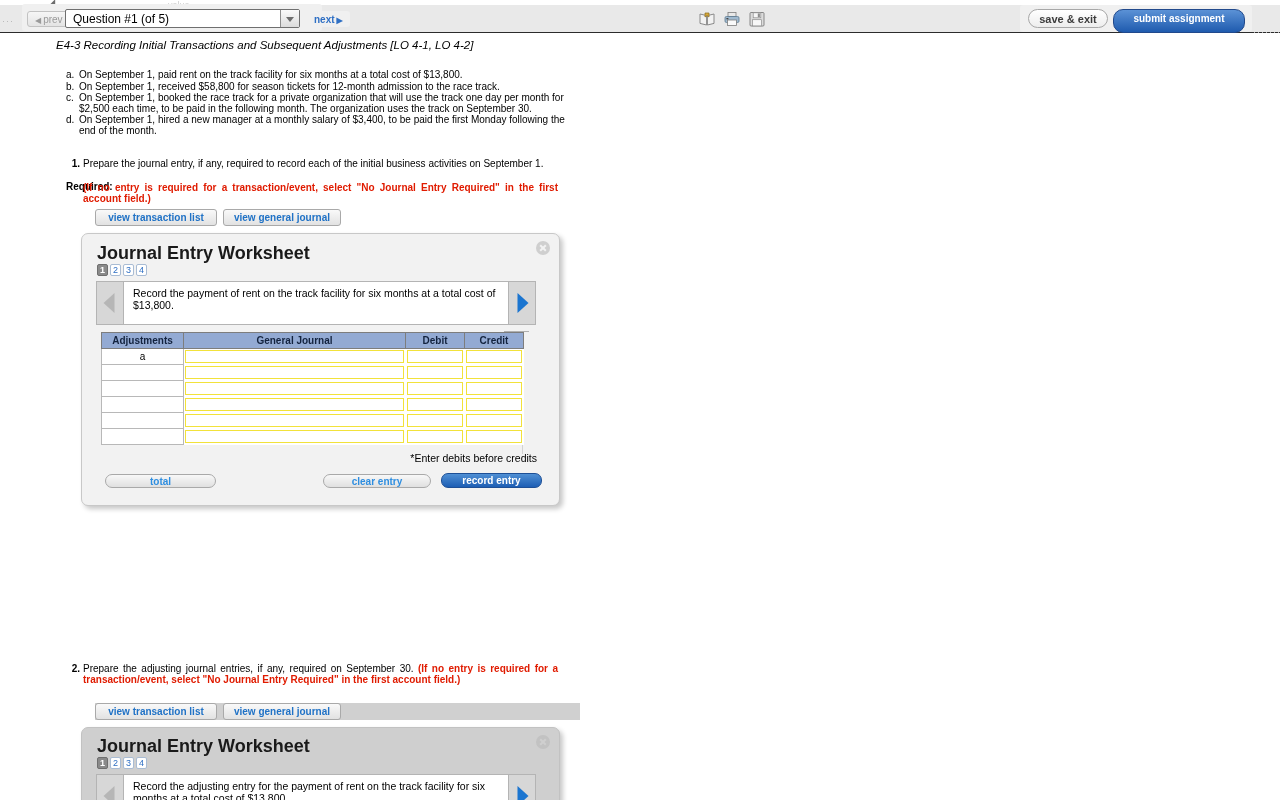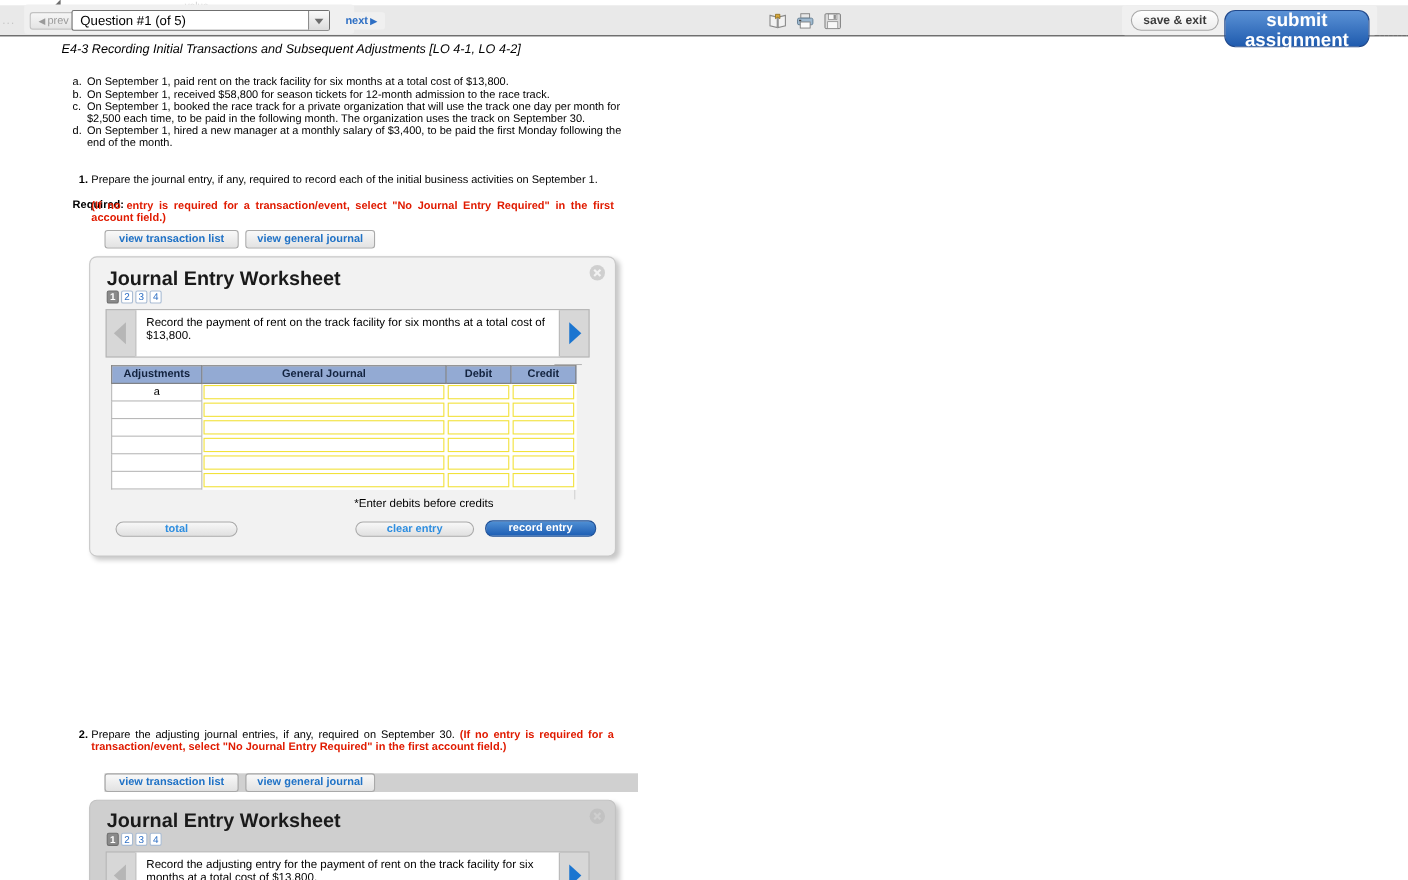--- a/index.html
+++ b/index.html
@@ -81,24 +81,24 @@
     background: #f0f0f0; border-radius: 3px;
   }
   .btn-saveexit {
     position: absolute; left: 1028px; top: 9px; width: 80px; height: 19px;
     background: linear-gradient(#ffffff, #ededed);
     border: 1px solid #a7a7a7; border-radius: 10px;
     font-size: 11px; font-weight: bold; color: #3c3c3c;
     line-height: 18px; text-align: center; box-sizing: border-box; cursor: pointer;
   }
   .btn-submit {
-    position: absolute; left: 1113px; top: 9px; width: 132px; height: 34px;
+    position: absolute; left: 1113px; top: 9px; width: 132px; height: 24px;
     background: linear-gradient(#5b92d6, #1f5bae);
     border: 1px solid #21498c; border-radius: 10px;
-    font-size: 17px; font-weight: bold; color: #ffffff;
+    font-size: 10px; font-weight: bold; color: #ffffff;
     line-height: 18px; text-align: center; box-sizing: border-box; cursor: pointer;
   }
   .right-dots {
     position: absolute; left: 1253px; top: 28px; font-size: 9px; color: #c6c6c6;
     letter-spacing: 1px; line-height: 1;
   }
   .tl-glyph {
     position: absolute; left: 46px; top: -2px; width: 16px; height: 12px;
     color: #6d6d6d; font-size: 12px; line-height: 10px;
   }
@@ -240,21 +240,21 @@
   .jtable td.tx {
     font-size: 10px; text-align: center; color: #000;
   }
   .cellinput {
     width: 100%; height: 13px;
     border: 1px solid #f2e23a; background: #ffffff;
     box-sizing: border-box; display: block; margin: 0;
   }
   .jtable td.inp { padding: 0 1px; border: 1px solid #ffffff; }
   .jnote {
-    position: absolute; font-size: 10.5px; color: #000; text-align: left;
+    position: absolute; font-size: 10.5px; color: #000; text-align: right;
   }
   .jscroll {
     position: absolute; width: 7px; background: #f2f2f2;
     border-left: 1px solid #d2d2d2;
   }
   .jscroll-top {
     position: absolute; width: 25px; height: 1px; background: #b0b0b0;
   }
 
   

